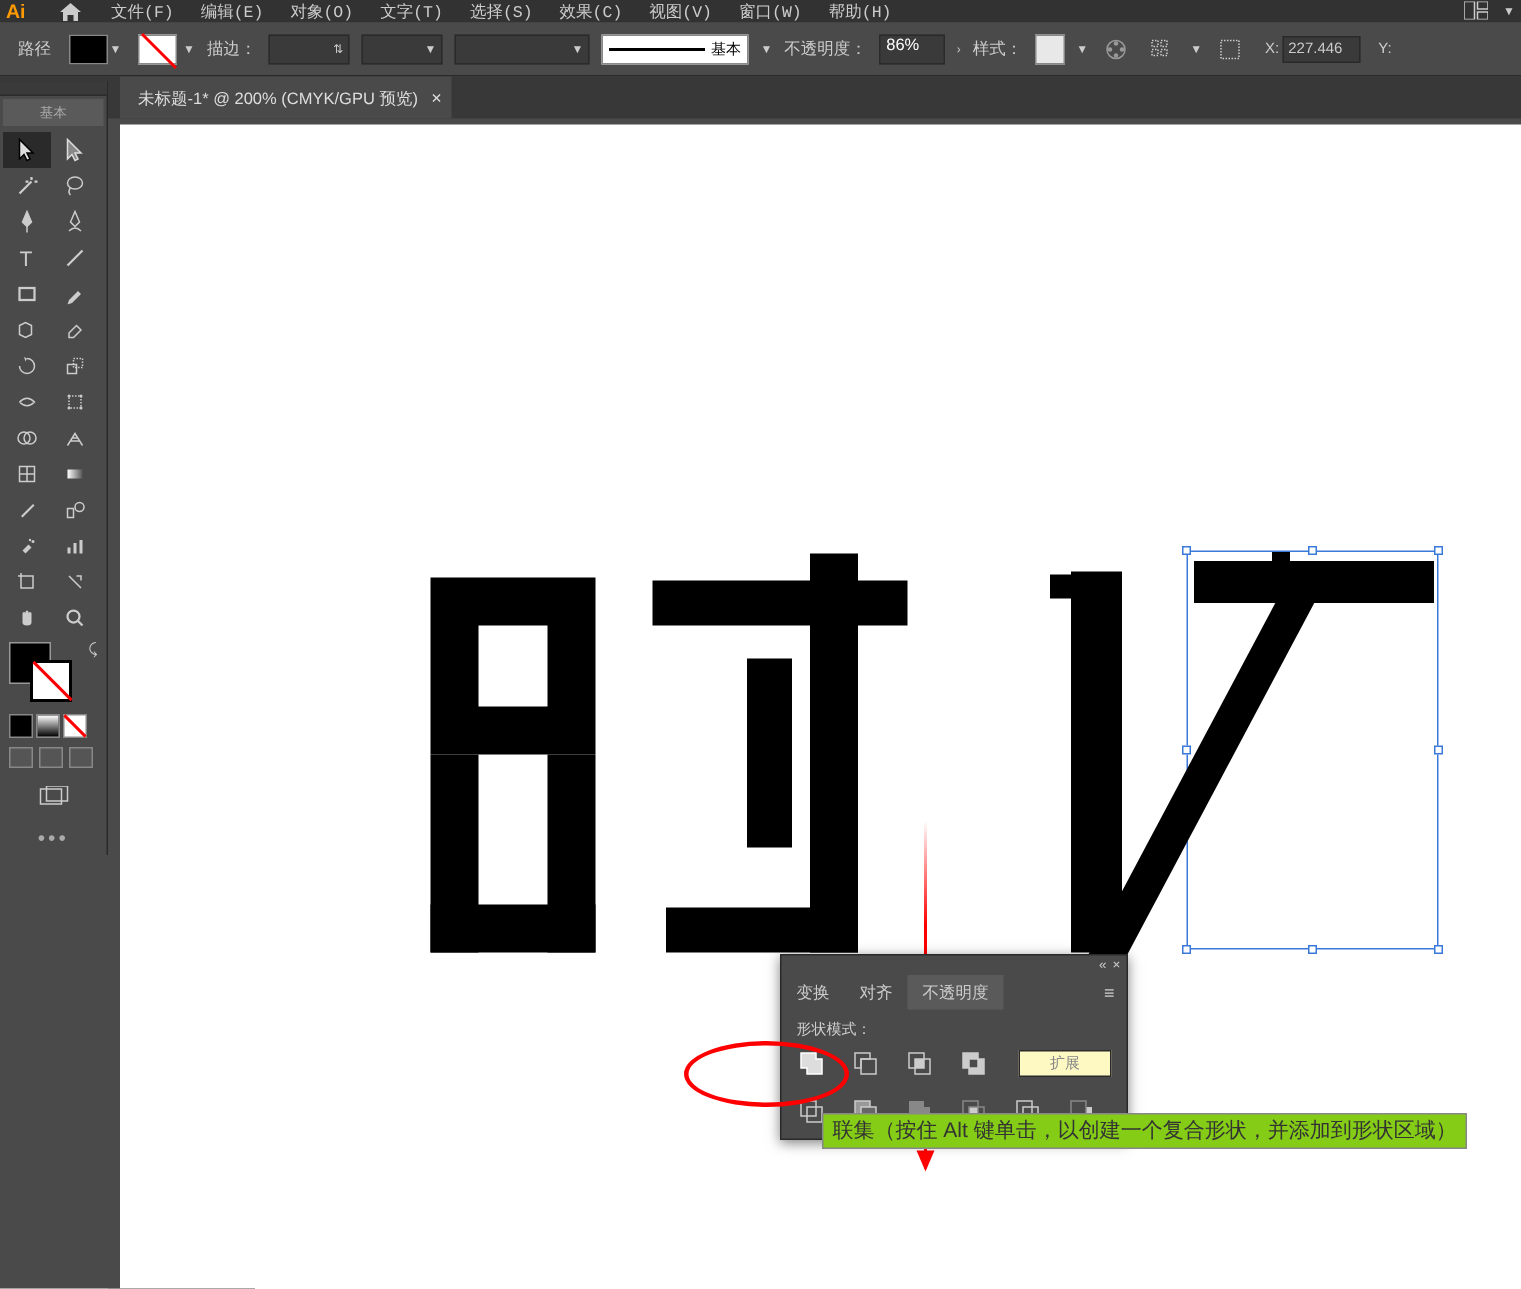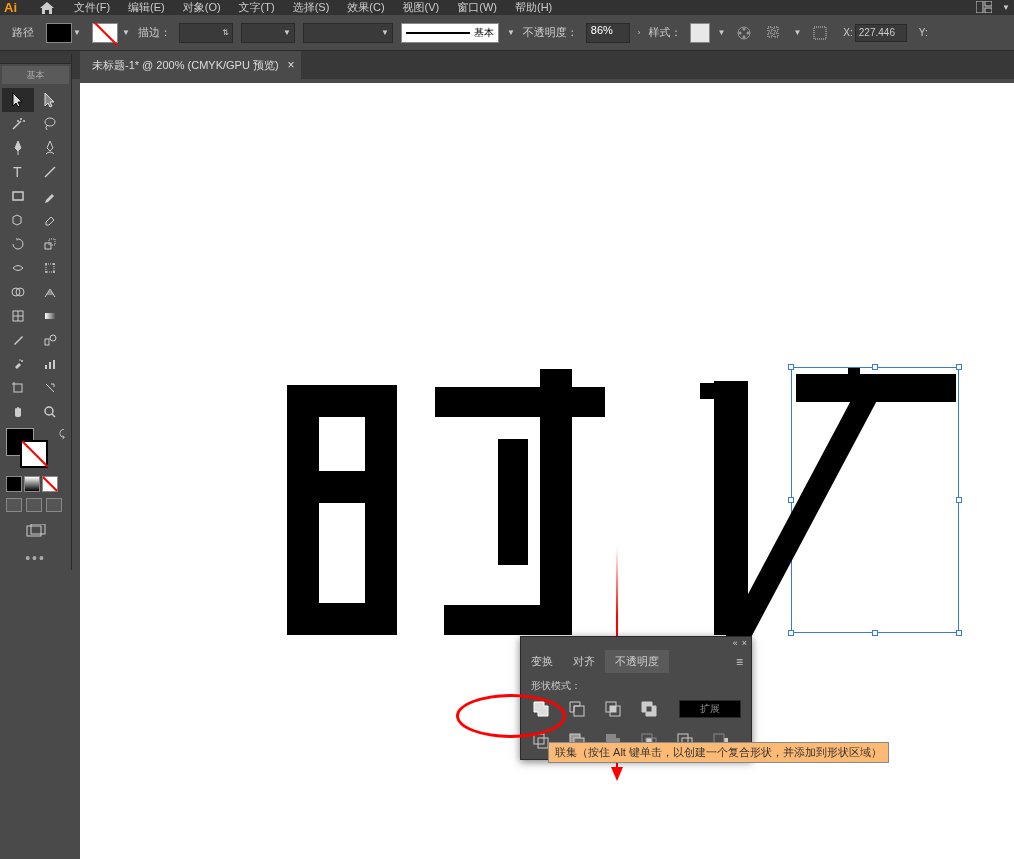--- a/index.html
+++ b/index.html
@@ -2,21 +2,21 @@
 <html><head>
 <meta charset="utf-8">
 <style>
 * { margin: 0; padding: 0; box-sizing: border-box; font-family: "Microsoft YaHei", sans-serif; }
 body { width: 1014px; height: 859px; background: #4a4a4a; overflow: hidden; position: relative; }
 
 
 .menubar { height: 15px; background: #323232; display: flex; align-items: center; padding: 3px 4px; color: #ccc; font-size: 11px; gap: 2px; }
 .menubar .logo { width: 24px; height: 14px; color: #ff9a00; font-weight: bold; font-size: 13px; display: flex; align-items: center; }
 .menubar .home { width: 18px; height: 14px; display: flex; align-items: center; justify-content: center; margin: 0 8px; }
-.menubar .menu-item { padding: 0 8px; cursor: pointer; }
+.menubar .menu-item { padding: 0 8px; cursor: pointer; font-family: Liberation Mono, monospace; }
 .menubar .flex-spacer { flex: 1; }
 .menubar .layout-icon { width: 20px; height: 14px; margin-right: 4px; }
 
 
 .controlbar { height: 36px; background: #4a4a4a; border-bottom: 1px solid #2a2a2a; display: flex; align-items: center; padding: 0 8px; color: #ccc; font-size: 11px; gap: 8px; }
 .controlbar .sel-label { padding: 0 4px; }
 .controlbar .fill-swatch { width: 26px; height: 20px; background: #000; border: 1px solid #888; position: relative; }
 .controlbar .fill-swatch .drop { position: absolute; right: -10px; top: 4px; font-size: 8px; }
 .controlbar .stroke-swatch { width: 26px; height: 20px; background: #fff; border: 1px solid #888; position: relative; margin-left: 12px; }
 .controlbar .stroke-swatch::after { content: ''; position: absolute; width: 32px; height: 2px; background: red; transform: rotate(45deg); top: 9px; left: -3px; }
@@ -101,24 +101,24 @@
 
 .panel { position: absolute; left: 520px; top: 636px; width: 232px; background: #4a4a4a; border: 1px solid #2a2a2a; box-shadow: 0 2px 8px rgba(0,0,0,0.5); }
 .panel .titlebar { height: 12px; display: flex; justify-content: flex-end; align-items: center; padding: 0 4px; gap: 4px; font-size: 9px; color: #ccc; }
 .panel .tabs { display: flex; height: 24px; align-items: flex-end; }
 .panel .tab { padding: 4px 10px; font-size: 11px; color: #ccc; }
 .panel .tab.active { background: #5a5a5a; }
 .panel .tabs .menu-ic { margin-left: auto; padding: 4px 8px; color: #ccc; font-size: 12px; }
 .panel .section-label { font-size: 10px; color: #ccc; padding: 6px 10px 2px; }
 .panel .icon-row { display: flex; gap: 14px; padding: 4px 10px 8px; align-items: center; }
 .panel .pf-icon { width: 22px; height: 20px; display: flex; align-items: center; justify-content: center; position: relative; }
-.panel .expand-btn { width: 62px; height: 18px; background: #000000; border: 1px solid #2a2a2a; color: #888; font-size: 10px; display: flex; align-items: center; justify-content: center; margin-left: auto; }
-
-
-.tooltip { position: absolute; left: 548px; top: 742px; background: #fdba74; border: 1px solid #888; padding: 2px 6px; font-size: 11px; color: #333; white-space: nowrap; }
+.panel .expand-btn { width: 62px; height: 18px; background: #fef9c3; border: 1px solid #2a2a2a; color: #888; font-size: 10px; display: flex; align-items: center; justify-content: center; margin-left: auto; }
+
+
+.tooltip { position: absolute; left: 548px; top: 742px; background: #84cc16; border: 1px solid #888; padding: 2px 6px; font-size: 14px; color: #333; white-space: nowrap; }
 
 svg { display: block; }
 </style>
 </head>
 <body>
 
 <div class="menubar">
   <div class="logo">Ai</div>
   <div class="home">
     <svg width="14" height="12" viewBox="0 0 14 12">

